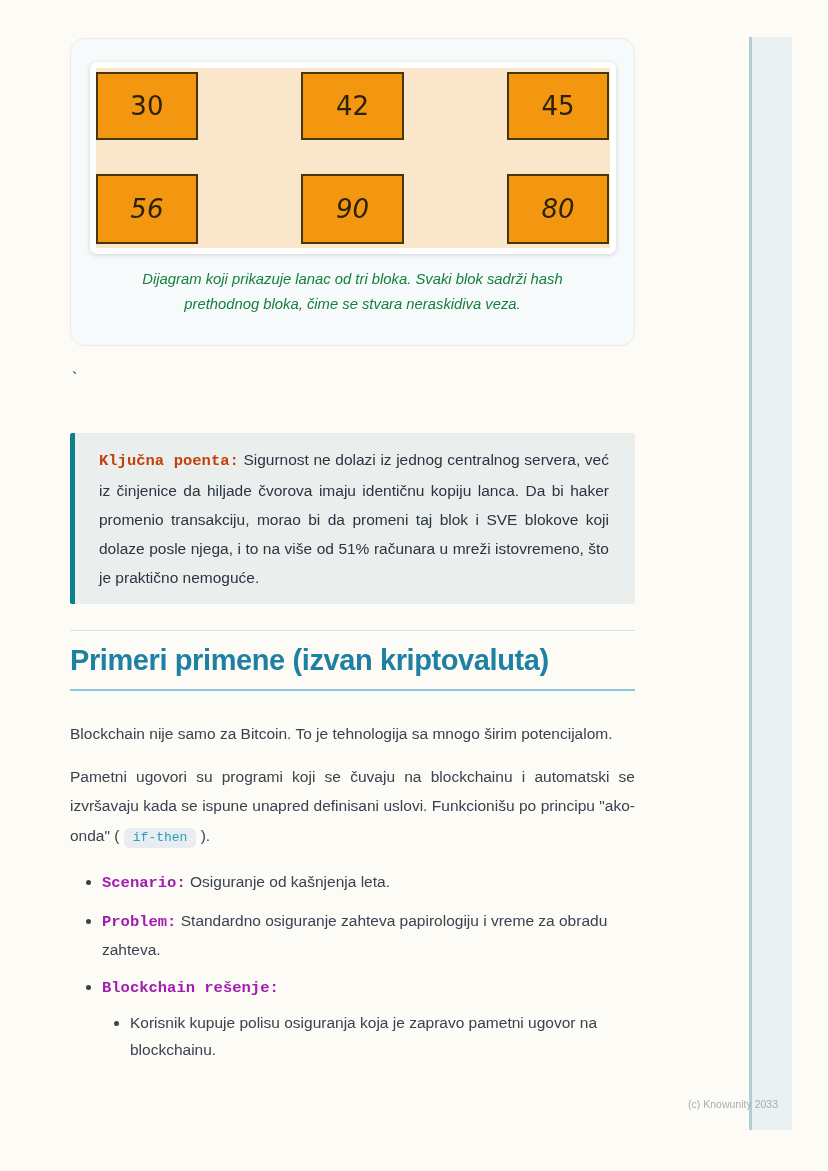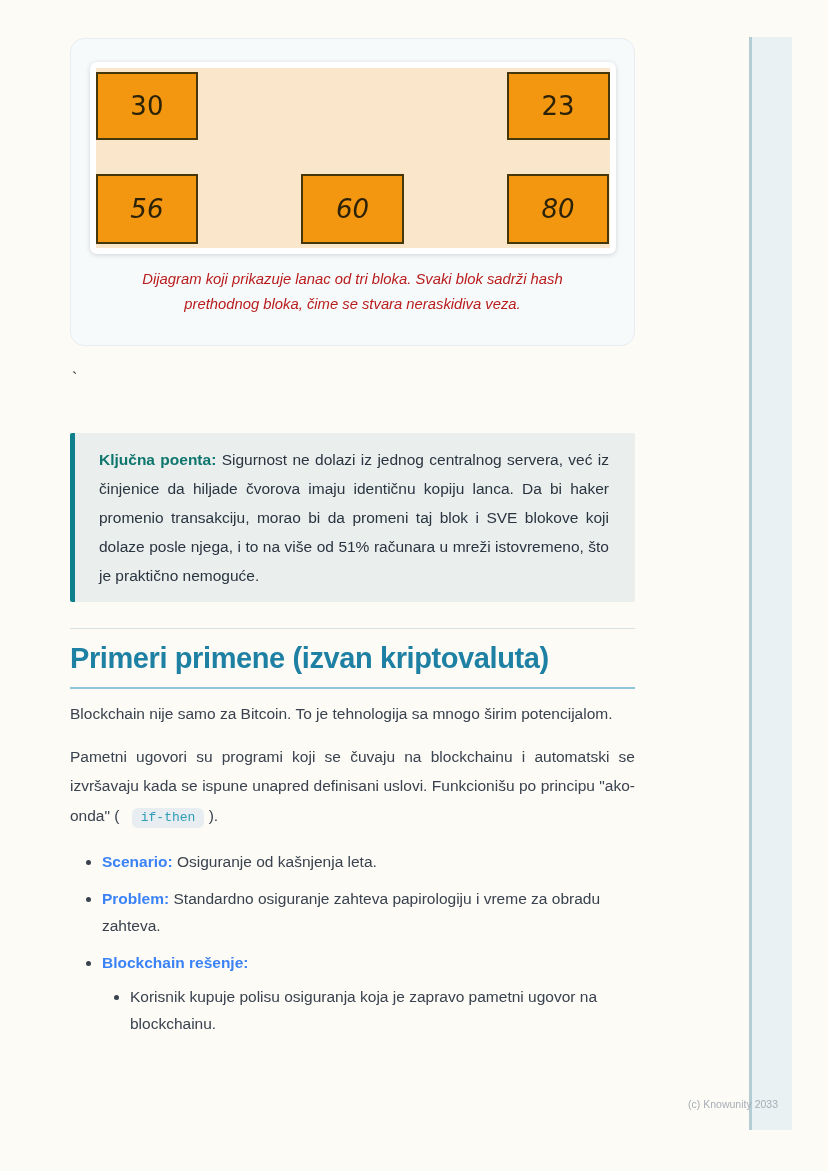--- a/index.html
+++ b/index.html
@@ -66,21 +66,21 @@
     align-items: center;
     justify-content: center;
   }
   .caption {
     margin: 13px auto 0;
     max-width: 492px;
     text-align: center;
     font-style: italic;
     font-size: 14.8px;
     line-height: 25px;
-    color: #b91c1c;
+    color: #15803d;
   }
 
   
   .stray {
     margin: 24px 0 0 2px;
     height: 29px;
     font-size: 16px;
     color: #2f3840;
   }
 
@@ -91,21 +91,21 @@
     border-left: 5px solid #0e7f8d;
     border-radius: 2px;
     padding: 12px 26px 12px 24px;
   }
   .callout p {
     font-size: 15.5px;
     line-height: 29px;
     color: #2a3440;
     text-align: justify;
   }
-  .callout strong { color: #0f766e; }
+  .callout strong { color: #c2410c; font-family: Liberation Mono, monospace; }
 
   
   .divider {
     margin-top: 26px;
     border: none;
     border-top: 1px solid #dbe0e4;
     height: 0;
   }
 
   
@@ -118,53 +118,52 @@
     color: #1e81a4;
     padding-bottom: 10px;
     border-bottom: 2px solid #8cc8d8;
   }
   p.body {
     font-size: 15.5px;
     line-height: 29.5px;
     text-align: justify;
     color: #39424e;
   }
-  p.intro { margin-top: 10px; }
+  p.intro { margin-top: 28px; }
   h3.sub-heading {
     margin-top: 26px;
     font-size: 19px;
     line-height: 24px;
     font-weight: bold;
     color: #27b1d2;
   }
   p.smart { margin-top: 13px; }
   .code-chip {
     font-family: "Liberation Mono", "DejaVu Sans Mono", monospace;
     font-size: 13px;
     color: #2f9db6;
     background: #e7edf0;
     border-radius: 6px;
     padding: 2px 9px 3px;
     white-space: nowrap;
-    margin-left: 8px;
   }
 
   
   ul.bullets {
     margin-top: 16px;
     list-style: disc outside;
     padding-left: 32px;
   }
   ul.bullets li {
     font-size: 15.5px;
     line-height: 27px;
     color: #39424e;
     margin-bottom: 10px;
   }
-  ul.bullets li strong { color: #3b82f6; }
+  ul.bullets li strong { color: #a21caf; font-family: Liberation Mono, monospace; }
   ul.sub-bullets {
     list-style: disc outside;
     padding-left: 28px;
     margin-top: 7px;
   }
   ul.sub-bullets li { margin-bottom: 0; }
 
   
   .scroll-stripe {
     position: absolute;
@@ -189,26 +188,27 @@
 <body>
 
 <div class="page">
   <div class="content">
 
     <section class="figure-card">
       <div class="figure-image">
         <div class="diagram">
           <div class="block-row row-top">
             <div class="block">30</div>
-            <div class="block">23</div>
+            <div class="block">42</div>
+            <div class="block">45</div>
           </div>
           <div class="gap-strip"></div>
           <div class="block-row row-bottom">
             <div class="block">56</div>
-            <div class="block">60</div>
+            <div class="block">90</div>
             <div class="block">80</div>
           </div>
         </div>
       </div>
       <p class="caption">Dijagram koji prikazuje lanac od tri bloka. Svaki blok sadrži hash prethodnog bloka, čime se stvara neraskidiva veza.</p>
     </section>
 
     <p class="stray">`</p>
 
     <aside class="callout">

